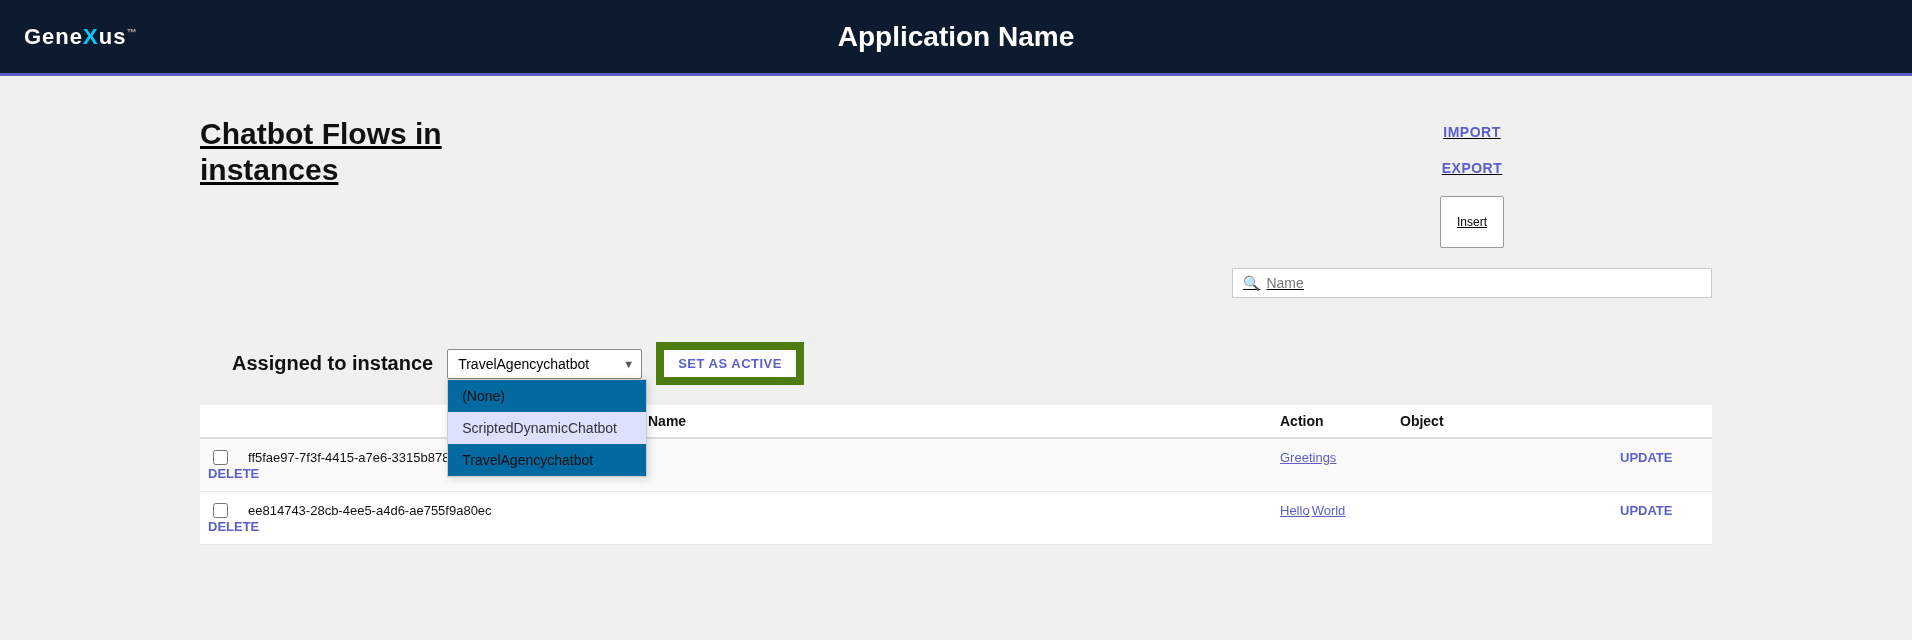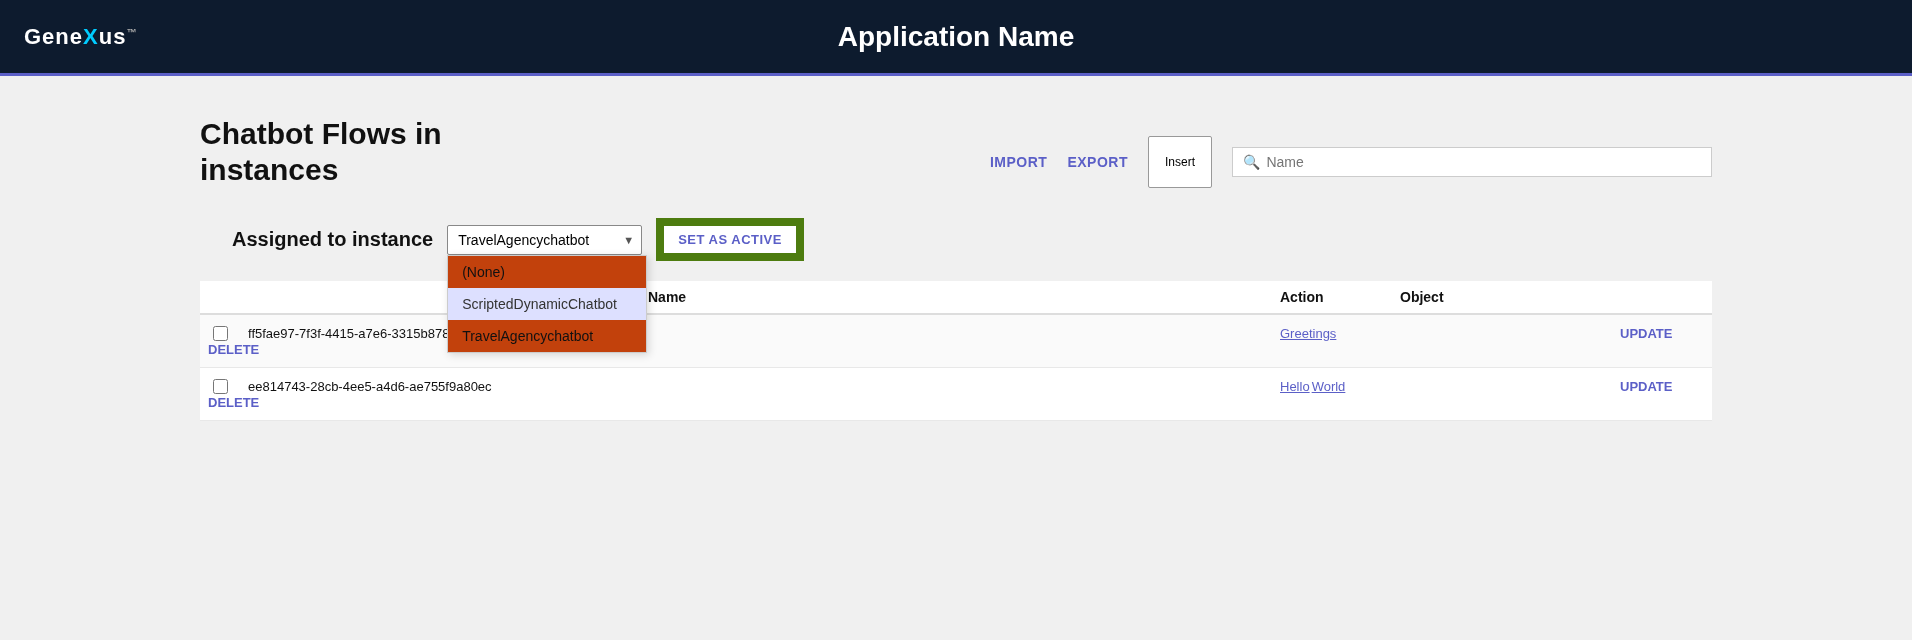--- a/index.html
+++ b/index.html
@@ -37,36 +37,38 @@
     
     .main {
       padding: 40px 200px;
       background: #f0f0f0;
       min-height: 572px;
     }
 
     
     .top-bar {
       display: flex;
-      align-items: flex-end;
-      margin-bottom: 30px;
+      align-items: flex-start;
+      margin-bottom: 44px;
+      text-decoration: underline;
     }
     .page-title {
       font-size: 30px;
       font-weight: bold;
       color: #111;
       line-height: 1.2;
       margin-right: auto;
       max-width: 300px;
     }
     .top-actions {
       display: flex;
       align-items: center;
       gap: 20px;
       margin-top: 8px;
+      flex-direction: column;
     }
     .link-btn {
       background: none;
       border: none;
       color: #5b5fc7;
       font-size: 14px;
       font-weight: 600;
       cursor: pointer;
       letter-spacing: 0.5px;
       text-transform: uppercase;
@@ -136,21 +138,21 @@
       pointer-events: none;
       color: #555;
       font-size: 11px;
     }
 
     
     .dropdown-menu {
       position: absolute;
       top: 100%;
       left: 0;
-      background: #c2410c;
+      background: #0369a1;
       border: 1px solid #ccc;
       min-width: 200px;
       z-index: 100;
       box-shadow: 2px 2px 8px rgba(0,0,0,0.15);
     }
     .dropdown-menu-item {
       padding: 8px 14px;
       font-size: 14px;
       cursor: pointer;
       color: #111;

